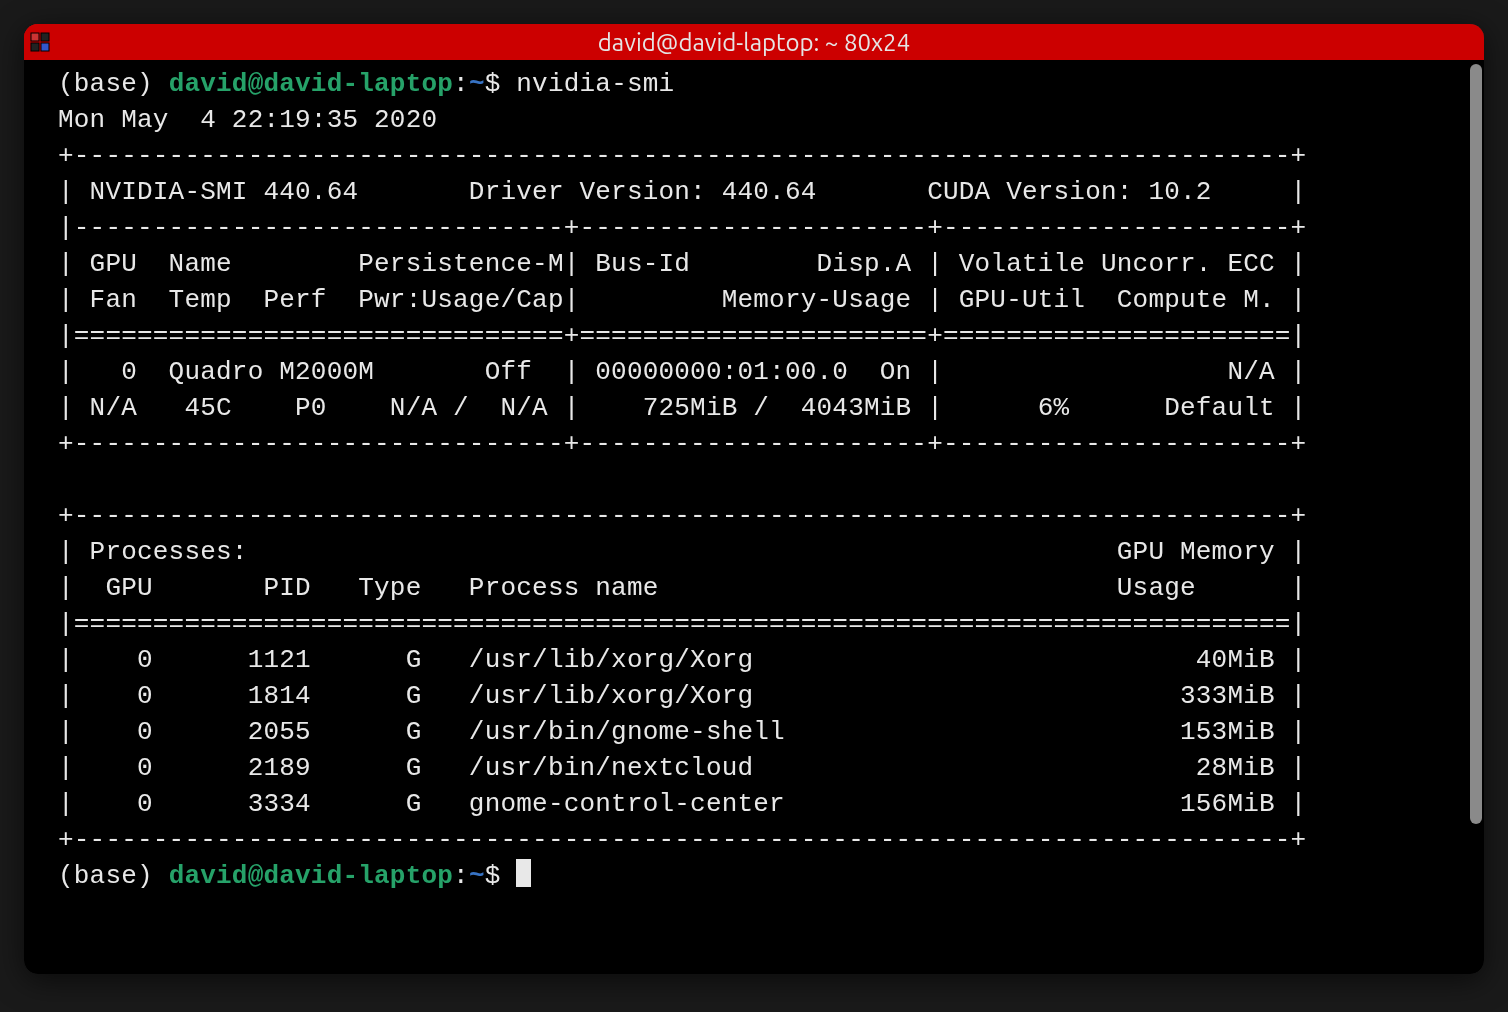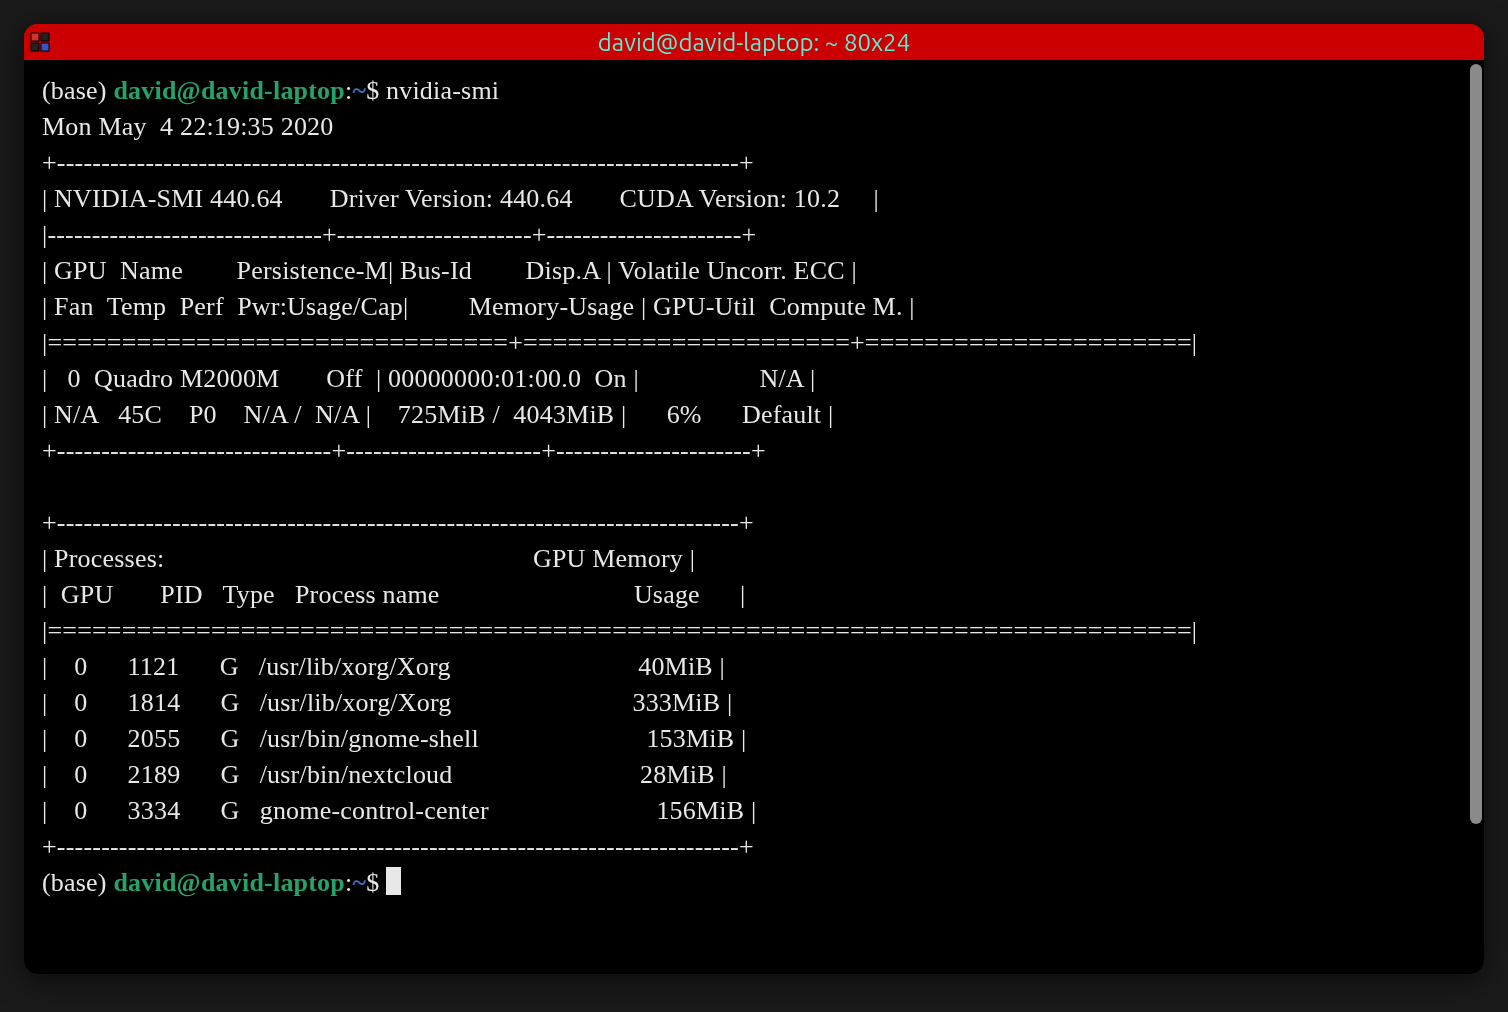--- a/index.html
+++ b/index.html
@@ -64,43 +64,42 @@
   .tab-icon {
     width: 32px; height: 36px;
     display: flex;
     align-items: center;
     justify-content: center;
     background: #cc0000;
   }
   .tab-title {
     flex: 1;
     text-align: center;
-    color: #5eead4;
+    color: #e5e5e5;
     font-size: 24px;
     font-weight: 400;
     font-family: "Ubuntu", "DejaVu Sans", sans-serif;
     padding-right: 32px;
   }
   .term-wrap {
     flex: 1;
     background: #000;
     position: relative;
     overflow: hidden;
   }
   .term {
     position: absolute;
     left: 0; top: 0; right: 16px; bottom: 0;
-    padding: 6px 12px 6px 18px;
+    padding: 6px 12px 6px 34px;
     color: #e8e8e8;
     font-size: 26px;
     line-height: 36px;
     white-space: pre;
-    font-family: Liberation Serif, serif;
+    font-family: Liberation Mono, monospace;
     letter-spacing: 0.2px;
-    margin-top: 7px;
   }
   .scrollbar {
     position: absolute;
     right: 2px; top: 4px;
     width: 12px; height: 760px;
     background: #8a8a8a;
     border-radius: 6px;
   }
   .c-white  { color: #e8e8e8; }
   .c-green  { color: #26a269; font-weight: 700; }

